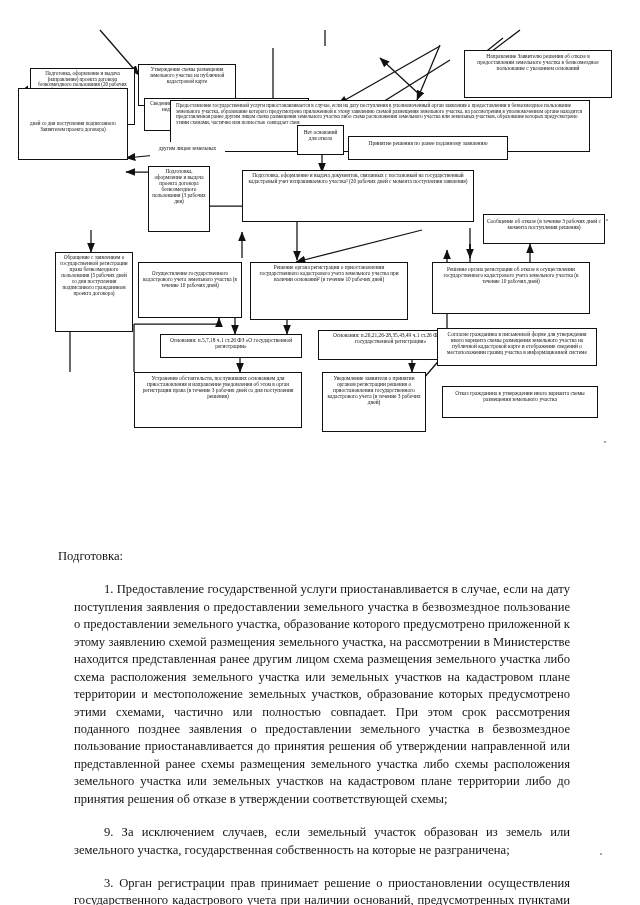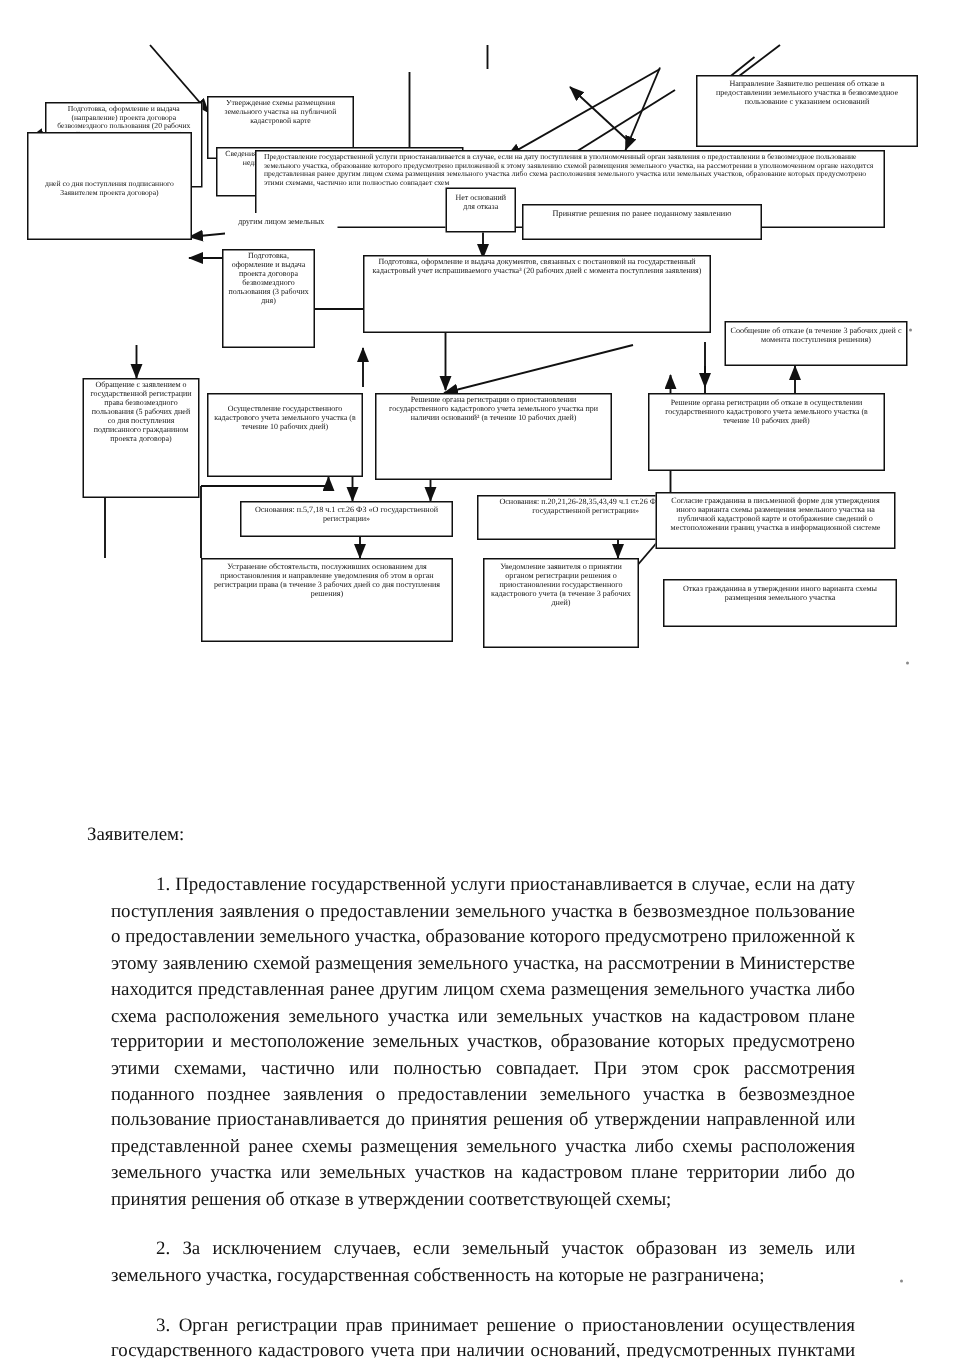--- a/index.html
+++ b/index.html
@@ -166,21 +166,21 @@
 
     <div class="box" style="left:437px;top:328px;width:160px;height:38px;font-size:5.4px;padding-top:2px;">Согласие гражданина в письменной форме для утверждения иного варианта схемы размещения земельного участка на публичной кадастровой карте и отображение сведений о местоположении границ участка в информационной системе</div>
 
     <div class="box" style="left:442px;top:386px;width:156px;height:32px;font-size:5.4px;padding-top:3px;">Отказ гражданина в утверждении иного варианта схемы размещения земельного участка</div>
 
     <div class="speck" style="left:606px;top:219px;width:2px;height:2px;"></div>
     <div class="speck" style="left:604px;top:441px;width:2px;height:2px;"></div>
   </div>
 
   <div id="notes">
-    <div class="hdr">Заявителем:</div>
+    <div class="hdr">Подготовка:</div>
     <p>1. Предоставление государственной услуги приостанавливается в случае, если на дату поступления заявления о предоставлении земельного участка в безвозмездное пользование о предоставлении земельного участка, образование которого предусмотрено приложенной к этому заявлению схемой размещения земельного участка, на рассмотрении в Министерстве находится представленная ранее другим лицом схема размещения земельного участка либо схема расположения земельного участка или земельных участков на кадастровом плане территории и местоположение земельных участков, образование которых предусмотрено этими схемами, частично или полностью совпадает. При этом срок рассмотрения поданного позднее заявления о предоставлении земельного участка в безвозмездное пользование приостанавливается до принятия решения об утверждении направленной или представленной ранее схемы размещения земельного участка либо схемы расположения земельного участка или земельных участков на кадастровом плане территории либо до принятия решения об отказе в утверждении соответствующей схемы;</p>
-    <p>2. За исключением случаев, если земельный участок образован из земель или земельного участка, государственная собственность на которые не разграничена;</p>
+    <p>9. За исключением случаев, если земельный участок образован из земель или земельного участка, государственная собственность на которые не разграничена;</p>
     <p>3. Орган регистрации прав принимает решение о приостановлении осуществления государственного кадастрового учета при наличии оснований, предусмотренных пунктами 5, 7, 18, 20, 21, 26 - 28, 35, 43, 49 части 1 статьи 26 Федерального закона от 13.07.2015 № 218-ФЗ «О государственной регистрации недвижимости».</p>
   </div>
 
   <div class="speck" style="left:600px;top:853px;width:2px;height:2px;"></div>
 
 </div>
 
 </body></html>

